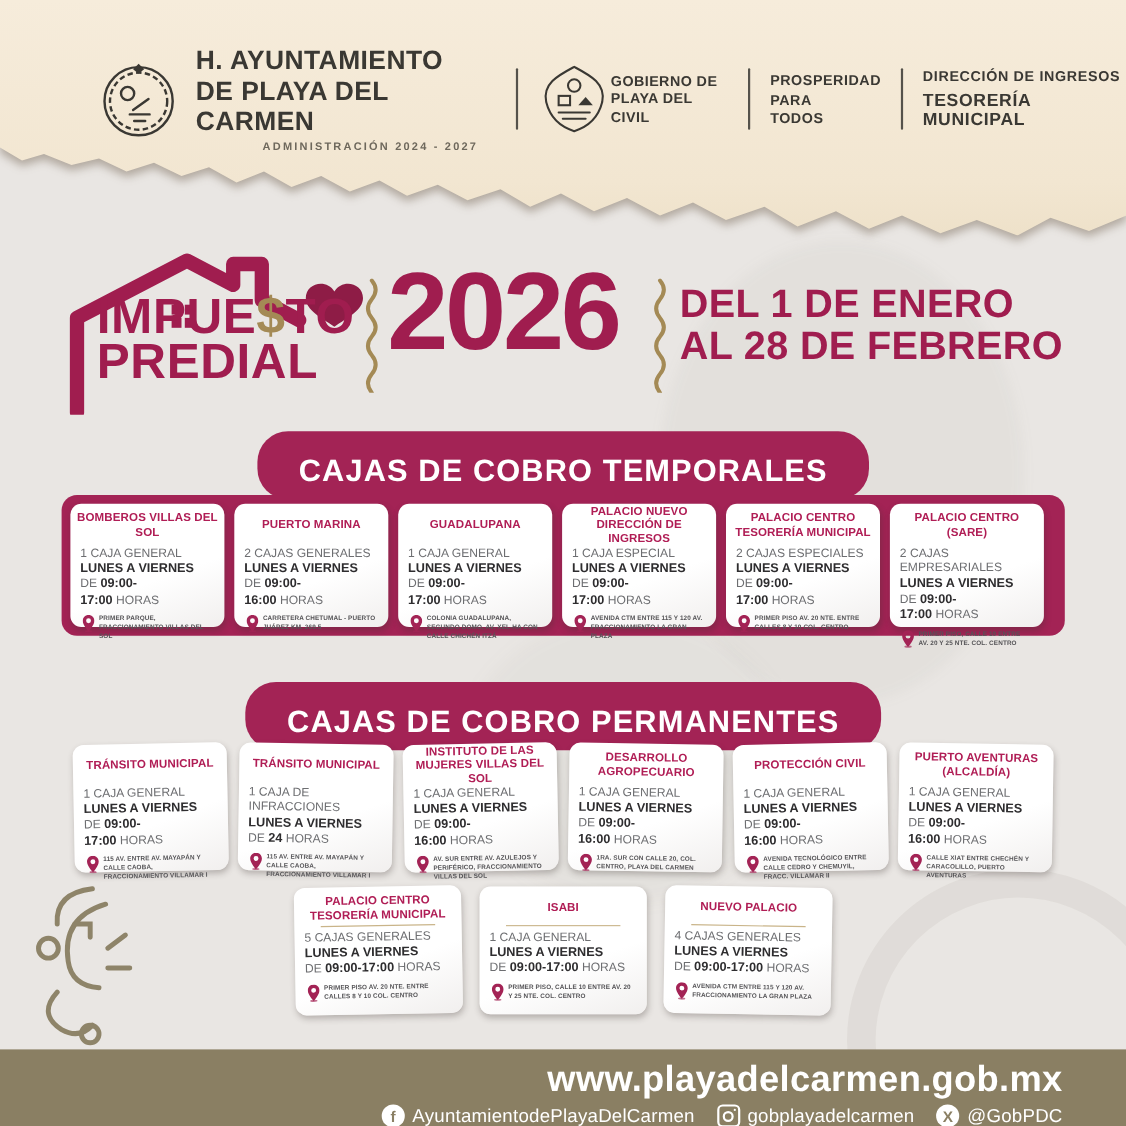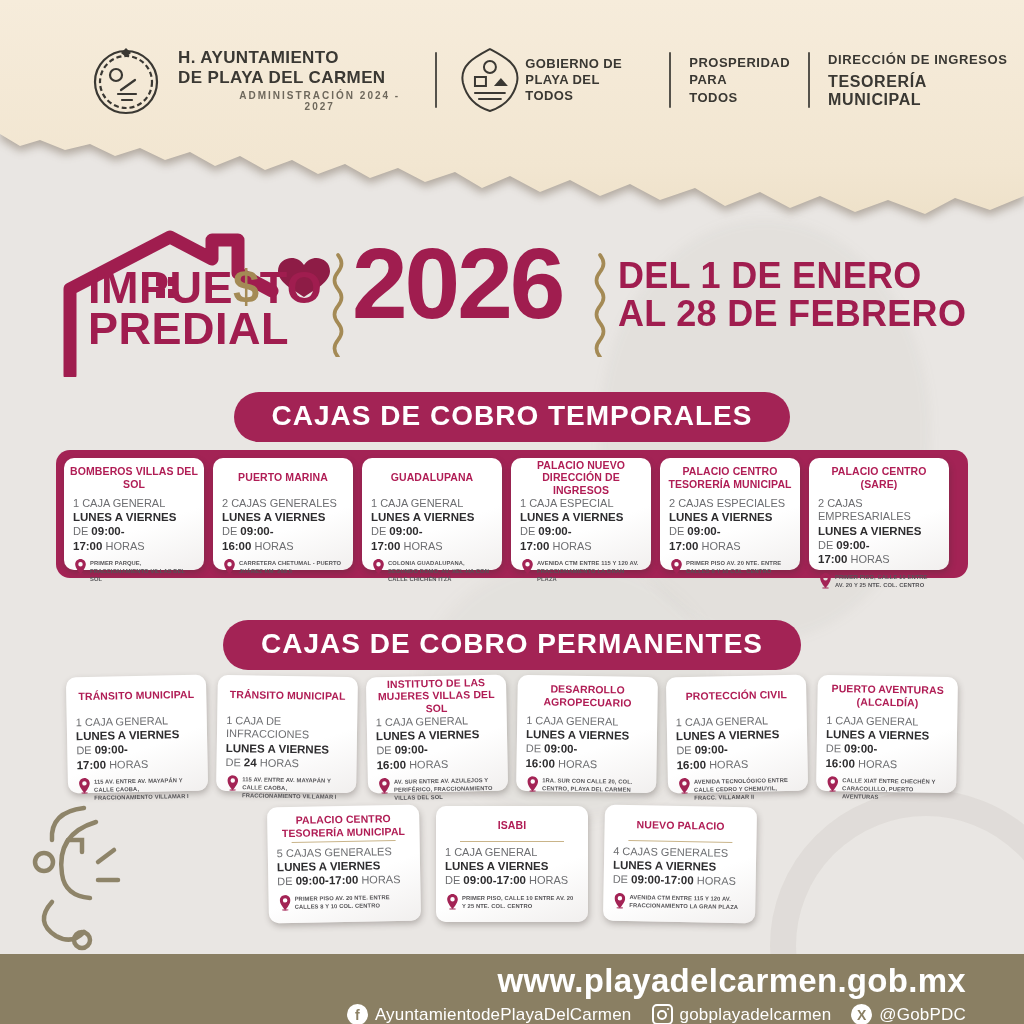--- a/index.html
+++ b/index.html
@@ -20,21 +20,21 @@
     width:1024px;height:236px;background:linear-gradient(180deg,#f6ecdb 0%,#f2e6d1 70%,#ecdfc6 100%);
     clip-path:polygon(0 0,1024px 0,1024px 196px,990px 210px,955px 198px,925px 214px,888px 200px,855px 212px,
       820px 196px,790px 208px,760px 192px,725px 206px,695px 188px,660px 200px,630px 184px,600px 196px,
       570px 180px,540px 192px,510px 176px,482px 188px,455px 172px,425px 182px,398px 168px,370px 178px,
       345px 164px,318px 174px,292px 160px,265px 170px,240px 156px,215px 166px,190px 152px,165px 160px,
       140px 148px,115px 156px,90px 144px,65px 150px,40px 140px,20px 146px,0 134px);
   }
   .header-row{position:absolute;left:88px;top:42px;display:flex;align-items:center;color:#3a3833;}
   .seal{flex:0 0 auto;}
   .org1{margin-left:14px;}
-  .org1 .l1,.org1 .l2{font-size:17px;font-weight:800;letter-spacing:.4px;line-height:1.15;}
+  .org1 .l1,.org1 .l2{font-size:24px;font-weight:800;letter-spacing:.4px;line-height:1.15;}
   .org1 .l3{font-size:10px;font-weight:700;letter-spacing:2px;color:#6e685c;margin-top:3px;text-align:center;margin-left:44px;}
   .vdiv{width:2px;height:56px;background:#55524b;margin:0 18px;border-radius:2px;}
   .org2{font-size:13px;font-weight:700;letter-spacing:.4px;line-height:1.25;}
   .slogan{font-size:13px;font-weight:800;line-height:1.35;letter-spacing:.5px;}
   .dept .d1{font-size:13px;font-weight:700;letter-spacing:.6px;}
   .dept .d2{font-size:16px;font-weight:800;letter-spacing:.6px;margin-top:6px;}
 
   
   .hero{position:absolute;left:0;top:205px;width:1024px;height:160px;color:#a01d4f;}
   .brand{position:absolute;left:88px;top:38px;margin-top:22px;}
@@ -46,21 +46,21 @@
   .squig2{left:592px;}
   .year{position:absolute;left:352px;top:28px;font-size:100px;font-weight:900;letter-spacing:-3px;line-height:1;}
   .period{position:absolute;left:618px;top:52px;font-size:36px;font-weight:900;letter-spacing:.3px;line-height:1.05;}
 
   
   .banner-wrap{position:absolute;left:0;width:1024px;text-align:center;}
   .banner-wrap.b1{top:392px;}
   .banner-wrap.b2{top:620px;}
   .banner{
     display:inline-block;background:#a32355;color:#fff;font-size:28px;font-weight:800;
-    letter-spacing:1px;padding:8px 38px 10px;border-radius:28px;
+    letter-spacing:1px;padding:20px 38px 10px;border-radius:28px;
   }
 
   
   .strip{
     position:absolute;left:56px;top:450px;width:912px;height:128px;background:#a32355;border-radius:14px;
     display:flex;gap:9px;padding:8px;box-sizing:border-box;
   }
   .cards-row{display:flex;}
   .perm1{position:absolute;left:48px;top:676px;width:928px;justify-content:center;gap:10px;}
   .perm2{position:absolute;left:0;top:806px;width:1024px;justify-content:center;gap:16px;}
@@ -142,21 +142,21 @@
       <g fill="none" stroke="#3a3833" stroke-width="2">
         <path d="M35 4 C50 12 66 20 62 38 C58 54 48 62 35 66 C22 62 12 54 8 38 C4 20 20 12 35 4 Z"></path>
         <circle cx="35" cy="22" r="6"></circle>
         <rect x="20" y="32" width="11" height="9"></rect>
         <path d="M39 41 l7 -8 7 8 z" fill="#3a3833" stroke="none"></path>
         <path d="M20 48 h30 M24 54 h22" stroke-linecap="round"></path>
       </g>
     </svg>
     <div class="org2">
       <div>GOBIERNO DE</div>
-      <div>PLAYA DEL TODOS</div>
+      <div>PLAYA DEL CIVIL</div>
     </div>
     <div class="vdiv"></div>
     <div class="slogan">
       <div>PROSPERIDAD</div>
       <div>PARA</div>
       <div>TODOS</div>
     </div>
     <div class="vdiv"></div>
     <div class="dept">
       <div class="d1">DIRECCIÓN DE INGRESOS</div>

